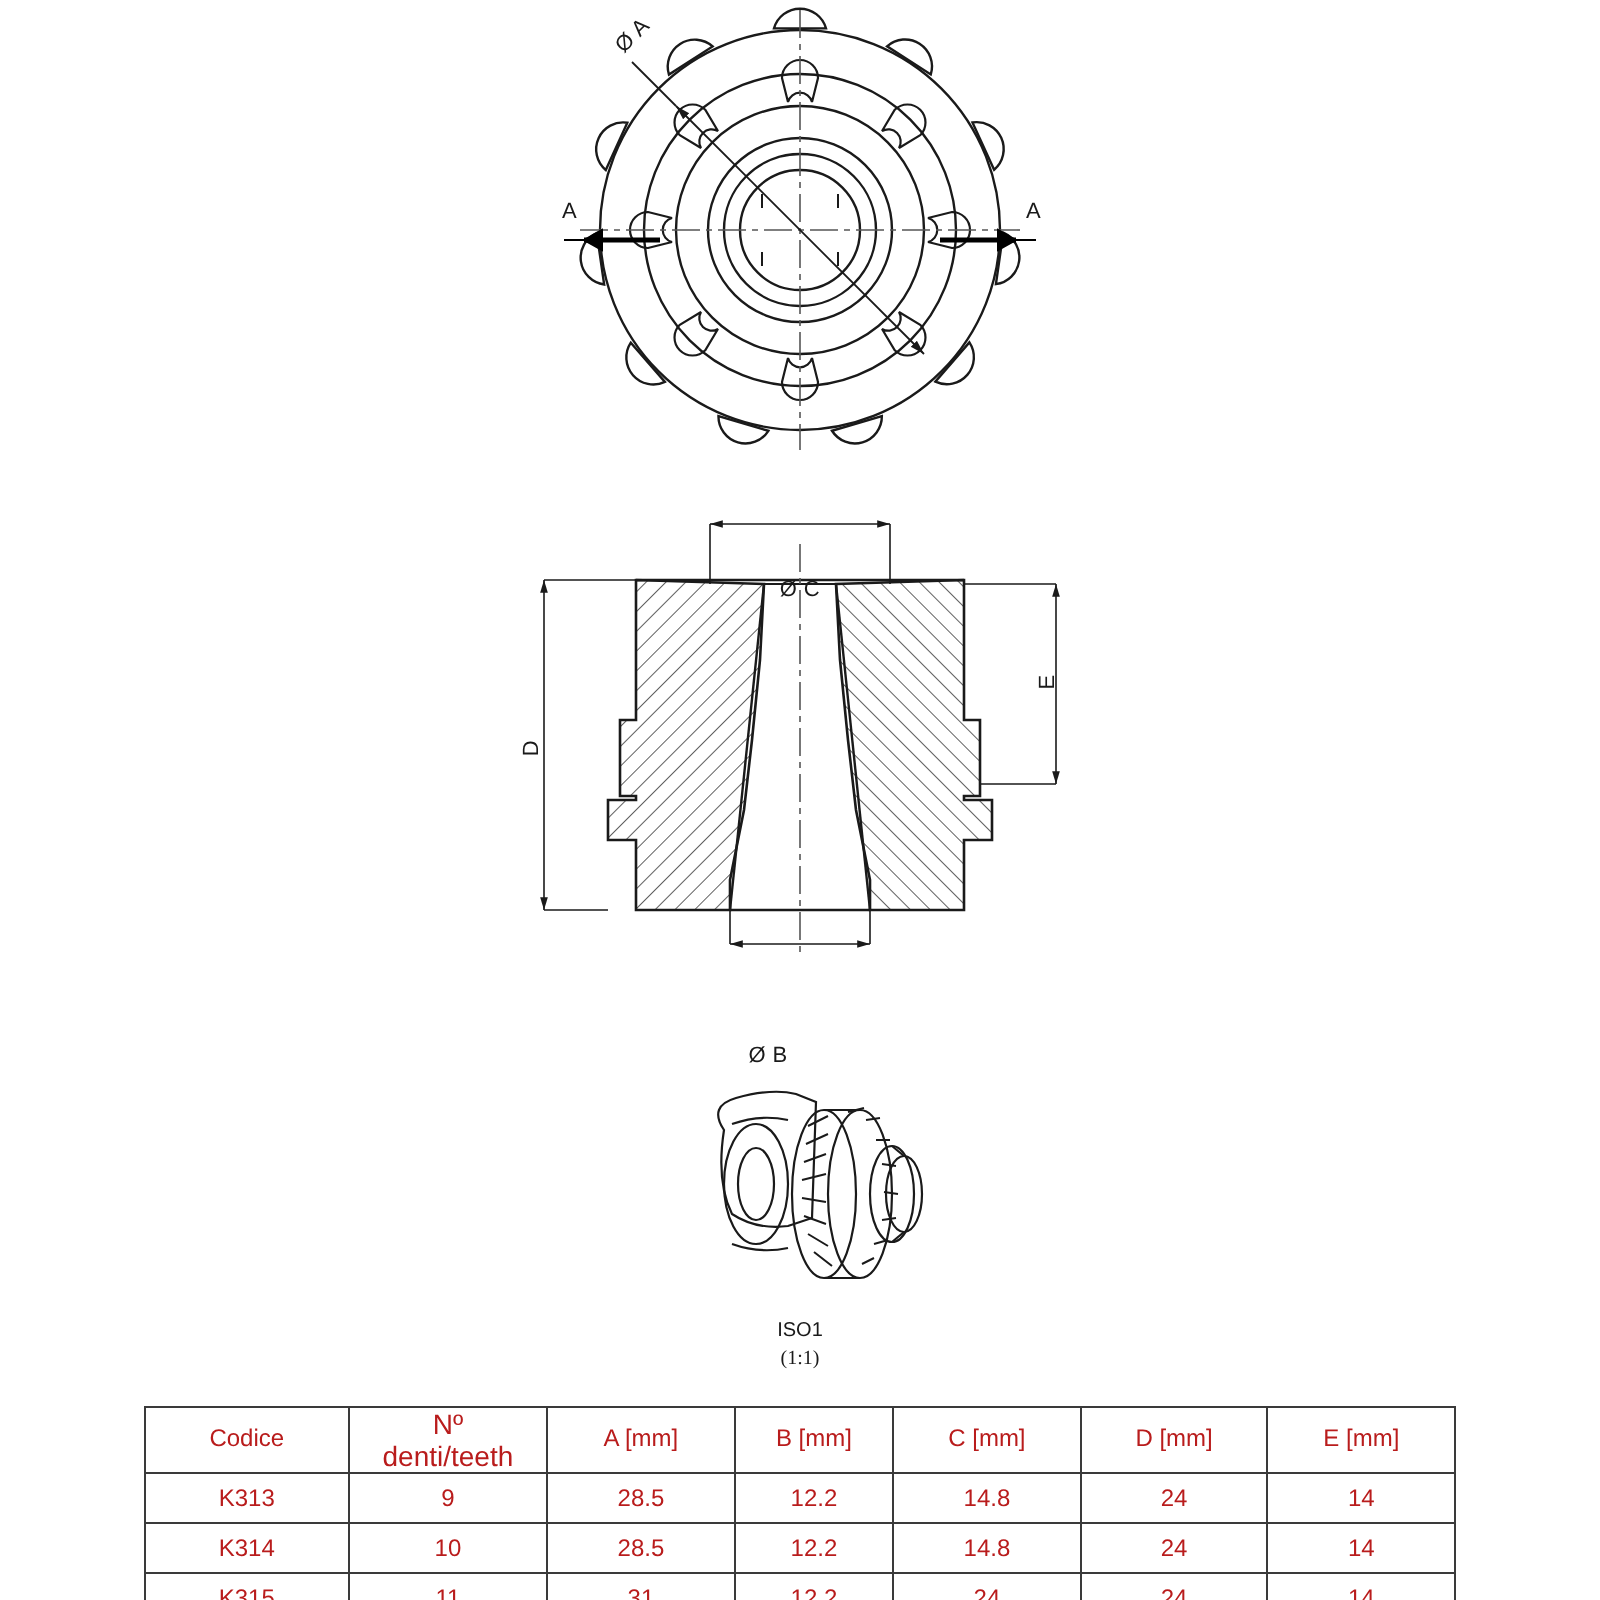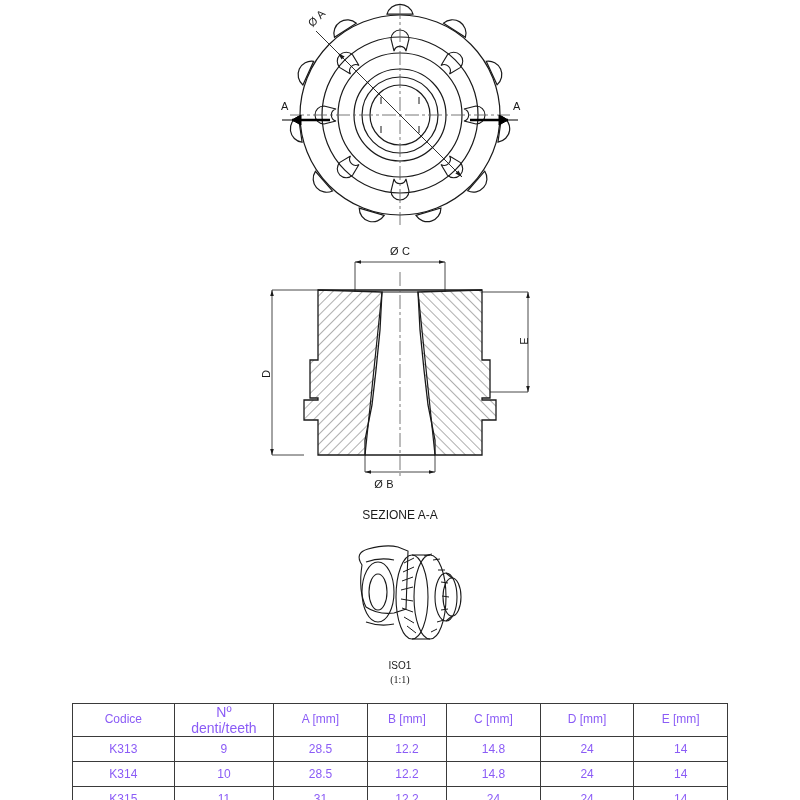--- a/index.html
+++ b/index.html
@@ -26,35 +26,35 @@
     width: 800px;
     height: 800px;
   }
   .lbl {
     position: absolute;
     font-size: 11px;
     color: #1a1a1a;
     white-space: nowrap;
     letter-spacing: 0.2px;
   }
-  .lbl.center { transform: translateX(-50%); }
+  .lbl.center { transform: translateX(-50%); margin-top: 44px; }
   
   .spec-table {
     position: absolute;
     left: 72px;
     top: 703px;
     width: 656px;
     border-collapse: collapse;
     font-size: 12px;
   }
   .spec-table th, .spec-table td {
     border: 1px solid #3a3a3a;
     text-align: center;
     font-weight: normal;
-    color: #8b5cf6;
+    color: #b91c1c;
     height: 24px;
     padding: 0 2px;
   }
   .spec-table th { height: 30px; line-height: 1.15; }
   .spec-table th.two-line { font-size: 14px; }
   .cap {
     position: absolute;
     font-size: 12px;
     text-align: center;
     width: 200px;
@@ -239,21 +239,20 @@
   <div class="lbl" style="left:307px; top:12px; transform:rotate(-45deg);">Ø A</div>
 
   <div class="lbl" style="left:281px; top:100px;">A</div>
   <div class="lbl" style="left:513px; top:100px;">A</div>
 
   <div class="lbl center" style="left:400px; top:245px;">Ø C</div>
   <div class="lbl center" style="left:384px; top:478px;">Ø B</div>
   <div class="lbl" style="left:262px; top:368px; transform:rotate(-90deg);">D</div>
   <div class="lbl" style="left:520px; top:335px; transform:rotate(-90deg);">E</div>
 
-  <div class="cap" style="left:400px; top:508px;">SEZIONE A-A</div>
   <div class="cap small" style="left:400px; top:660px;">ISO1</div>
   <div class="cap small" style="left:400px; top:674px;font-family:Liberation Serif, serif;">(1:1)</div>
 
   <table class="spec-table">
     <thead>
       <tr>
         <th style="width:100px">Codice</th>
         <th class="two-line" style="width:96px">
           <span>Nº</span><br>
           <span>denti/teeth</span>

